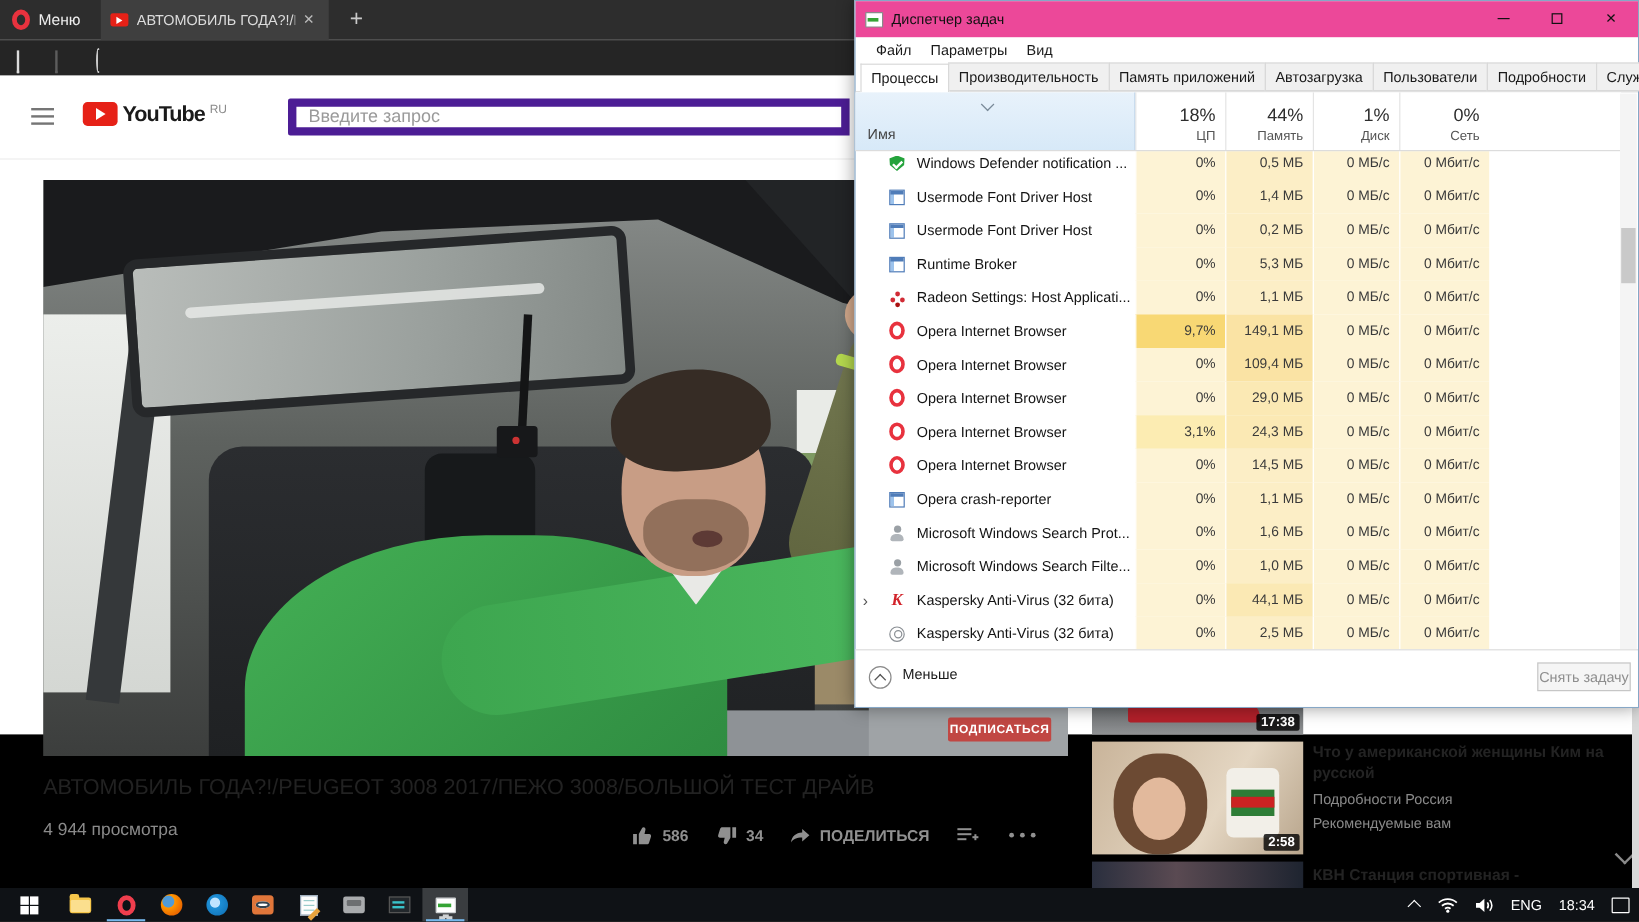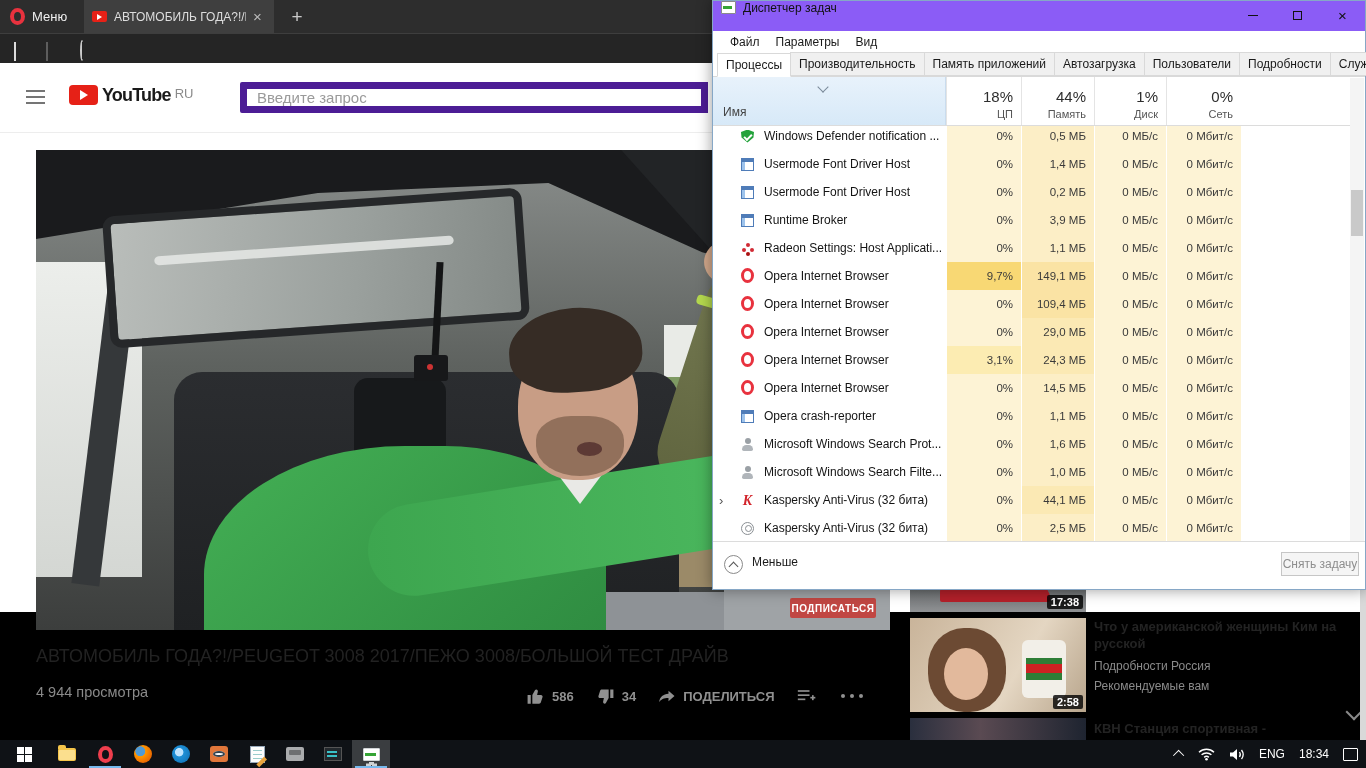--- a/index.html
+++ b/index.html
@@ -30,21 +30,21 @@
   .url{color:#ececec;font-size:13.5px}
 
   
   .yt-header{position:absolute;left:0;top:63px;width:1366px;height:70px;background:#fff;border-bottom:1px solid #ededed}
   .hamburger{position:absolute;left:26px;top:90px;width:19px;height:14px;border-top:2px solid #757575;border-bottom:2px solid #757575;cursor:pointer}
   .hamburger::after{content:"";display:block;margin-top:4px;height:2px;background:#757575}
   .yt-logo{position:absolute;left:69px;top:85px;display:flex;align-items:flex-start;gap:4px;cursor:pointer}
   .yt-badge{width:29px;height:20px;background:#e62117;border-radius:4px;position:relative}
   .yt-badge::after{content:"";position:absolute;left:11px;top:5px;border-left:8px solid #fff;border-top:5px solid transparent;border-bottom:5px solid transparent}
   .yt-word{font-size:18px;font-weight:bold;letter-spacing:-0.8px;color:#1a1a1a}
-  .yt-sup{font-size:13px;color:#8a8a8a;margin-top:1px}
+  .yt-sup{font-size:10px;color:#8a8a8a;margin-top:1px}
   .yt-search{position:absolute;left:240px;top:82px;width:468px;height:31px;border:7px solid #4c1d95;border-radius:2px 0 0 2px;padding:0 10px;font-size:15px;color:#333;outline:none}
   .yt-search::placeholder{color:#9a9a9a}
 
   
   .player{position:absolute;left:36px;top:150px;width:854px;height:480px;overflow:hidden;background:linear-gradient(180deg,#8a8e8c,#5e625f 45%,#3c3e3d);cursor:pointer}
   .player>div{position:absolute}
   .v-roof{left:0;top:0;width:854px;height:165px;background:#1a1b1d;clip-path:polygon(0 0,100% 0,100% 90%,78% 62%,60% 20%,33% 26%,0 54%)}
   .v-roof2{left:470px;top:0;width:384px;height:230px;background:#222426;clip-path:polygon(30% 0,100% 0,100% 100%,58% 52%)}
   .v-sunroof{left:70px;top:52px;width:420px;height:132px;transform:rotate(-4deg);background:linear-gradient(100deg,#b9bdba,#9aa09d 60%,#838986);border:8px solid #26282a;border-radius:12px}
   .v-streak{left:118px;top:96px;width:300px;height:9px;background:#e6e9e6;border-radius:5px;transform:rotate(-4deg);opacity:.85}
@@ -96,21 +96,21 @@
   .t2 .face{position:absolute;left:34px;top:30px;width:44px;height:52px;background:#e2b99c;border-radius:50%}
   .t2 .jar{position:absolute;left:112px;top:22px;width:44px;height:58px;background:#f2efe8;border-radius:6px}
   .t2 .jar i{position:absolute;left:4px;top:18px;width:36px;height:22px;background:#2e7d36;display:block}
   .t2 .jar em{position:absolute;left:4px;top:24px;width:36px;height:9px;background:#c22;display:block}
   .t3{background:linear-gradient(90deg,#2a2f3e,#5a4a52 40%,#1e2430)}
   .sb-chev{position:absolute;left:1348px;top:706px;width:12px;height:12px;border-left:2px solid #8a8a8a;border-bottom:2px solid #8a8a8a;transform:rotate(-45deg);cursor:pointer}
   .page-scroll{position:absolute;left:1360px;top:590px;width:6px;height:150px;background:#d9d9d9}
 
   
   .tm{position:absolute;left:712px;top:0;width:654px;height:590px;background:#fff;border:1px solid #86a7c6;box-shadow:0 0 14px rgba(0,0,0,.4);z-index:10;font-size:12px;color:#1a1a1a}
-  .tm-titlebar{position:absolute;left:0;top:0;width:100%;height:30px;background:#8b5cf6;display:flex;align-items:flex-start;padding-left:8px;gap:7px}
+  .tm-titlebar{position:absolute;left:0;top:0;width:100%;height:30px;background:#ec4899;display:flex;align-items:center;padding-left:8px;gap:7px}
   .tm-appicon{width:15px;height:13px;border:1.5px solid #8a8a8a;border-radius:1px;position:relative;background:#fff}
   .tm-appicon::after{content:"";position:absolute;left:1px;top:4px;width:9px;height:3px;background:#35a435}
   .tm-title{font-size:12px;color:#111}
   .tm-ctrls{position:absolute;right:0;top:0;display:flex}
   .tm-ctrl{width:45px;height:29px;display:flex;align-items:center;justify-content:center;cursor:pointer;color:#111}
   .g-min{width:10px;height:1px;background:#111}
   .g-max{width:9px;height:9px;border:1px solid #111}
   .g-close{font-size:15px;line-height:1}
   .tm-menubar{position:absolute;left:0;top:30px;width:100%;height:22px;display:flex;gap:0;padding-left:9px;align-items:center}
   .tm-menu-item{padding:0 8px;cursor:pointer}
@@ -403,21 +403,21 @@
     <div class="cell c-net">0 Мбит/с</div>
   </div>
 
   <div class="t-row">
     <div class="c-name">
       <span class="expander">›</span>
       <span class="p-icon pi-window"></span>
       <span class="txt">Runtime Broker</span>
     </div>
     <div class="cell c-cpu heat1">0%</div>
-    <div class="cell c-mem mheat1">3,9 МБ</div>
+    <div class="cell c-mem mheat1">5,3 МБ</div>
     <div class="cell c-disk">0 МБ/с</div>
     <div class="cell c-net">0 Мбит/с</div>
   </div>
 
   <div class="t-row">
     <div class="c-name">
       <span class="expander">›</span>
       <span class="p-icon pi-radeon"></span>
       <span class="txt">Radeon Settings: Host Applicati...</span>
     </div>

